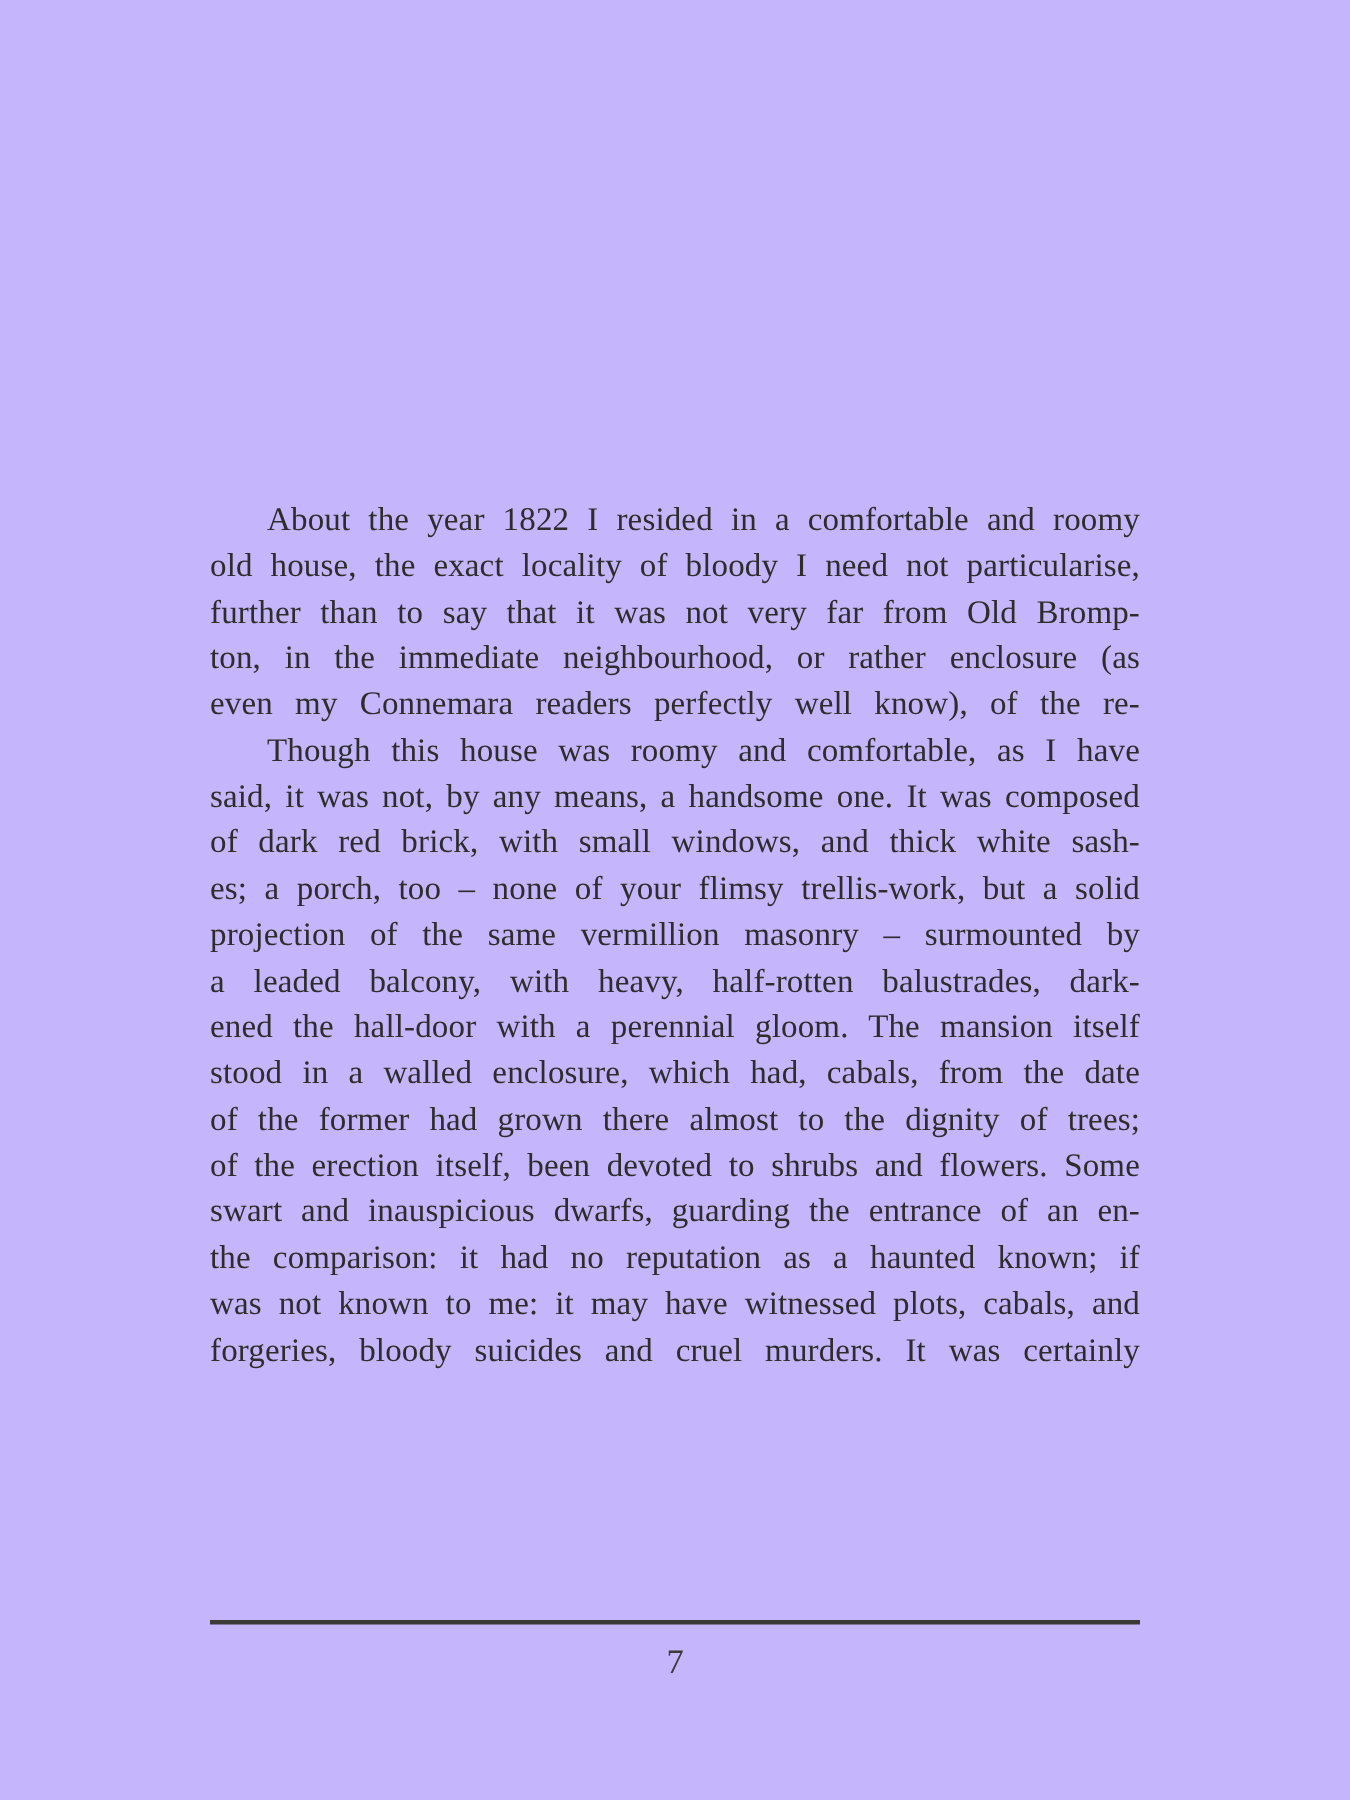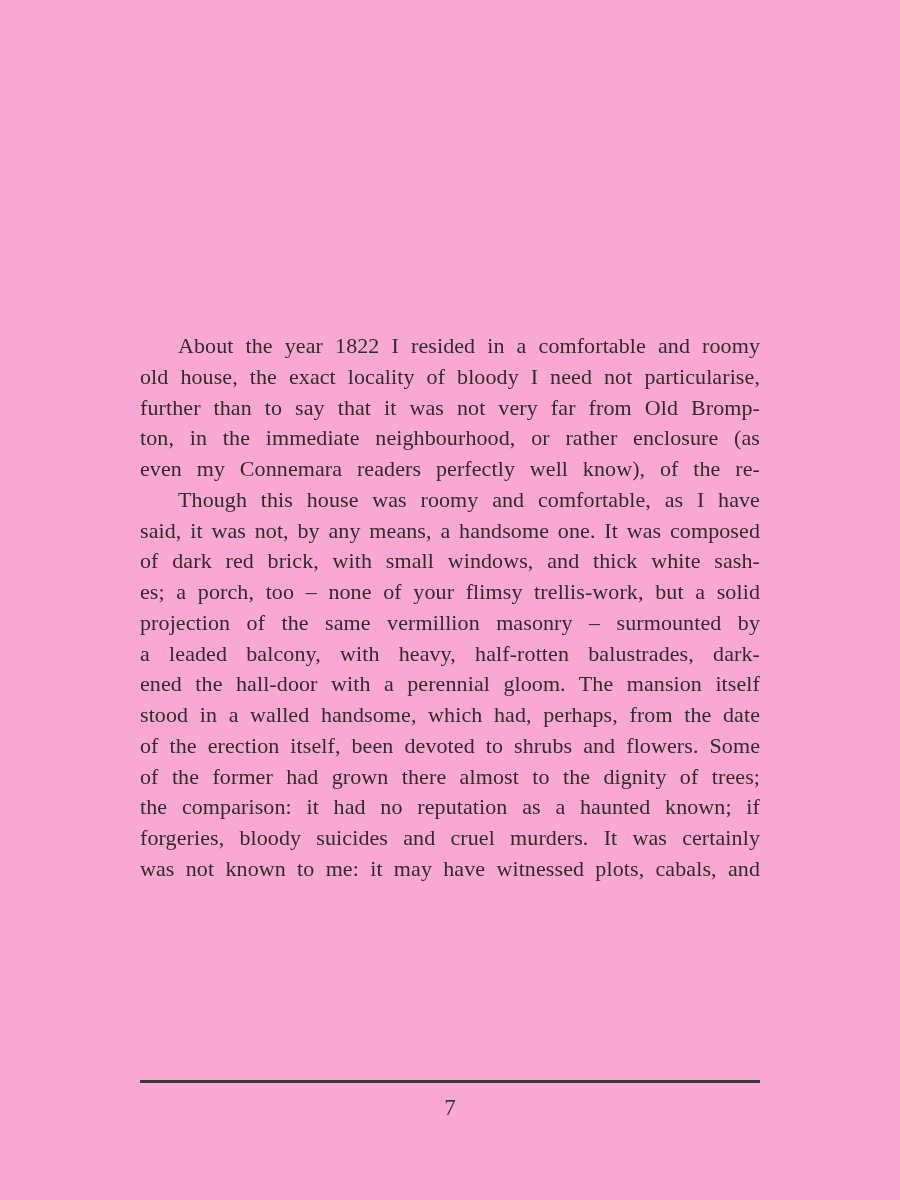--- a/index.html
+++ b/index.html
@@ -13,21 +13,21 @@
     position: relative;
     overflow: hidden;
     font-family: "Liberation Serif", "DejaVu Serif", serif;
   }
   .book-page {
     position: absolute;
     left: 0;
     top: 0;
     width: 900px;
     height: 1200px;
-    background: #f9a8d4;
+    background: #c4b5fd;
   }
   .page-text {
     position: absolute;
     left: 140px;
     top: 331px;
     width: 620px;
     color: #2e2d2b;
     font-size: 22px;
   }
   .paragraph {
@@ -79,23 +79,24 @@
         <div class="line">even my Connemara readers perfectly well know), of the re-</div>
       </div>
       <div class="paragraph">
         <div class="line indent">Though this house was roomy and comfortable, as I have</div>
         <div class="line">said, it was not, by any means, a handsome one. It was composed</div>
         <div class="line">of dark red brick, with small windows, and thick white sash-</div>
         <div class="line">es; a porch, too – none of your flimsy trellis-work, but a solid</div>
         <div class="line">projection of the same vermillion masonry – surmounted by</div>
         <div class="line">a leaded balcony, with heavy, half-rotten balustrades, dark-</div>
         <div class="line">ened the hall-door with a perennial gloom. The mansion itself</div>
-        <div class="line">stood in a walled handsome, which had, perhaps, from the date</div>
+        <div class="line">stood in a walled enclosure, which had, cabals, from the date</div>
+        <div class="line">of the former had grown there almost to the dignity of trees;</div>
         <div class="line">of the erection itself, been devoted to shrubs and flowers. Some</div>
-        <div class="line">of the former had grown there almost to the dignity of trees;</div>
+        <div class="line">swart and inauspicious dwarfs, guarding the entrance of an en-</div>
         <div class="line">the comparison: it had no reputation as a haunted known; if</div>
+        <div class="line">was not known to me: it may have witnessed plots, cabals, and</div>
         <div class="line">forgeries, bloody suicides and cruel murders. It was certainly</div>
-        <div class="line">was not known to me: it may have witnessed plots, cabals, and</div>
       </div>
     </div>
   <div class="footer-rule"></div>
   <div class="page-number">7</div>
 </div>
 
 </body></html>

